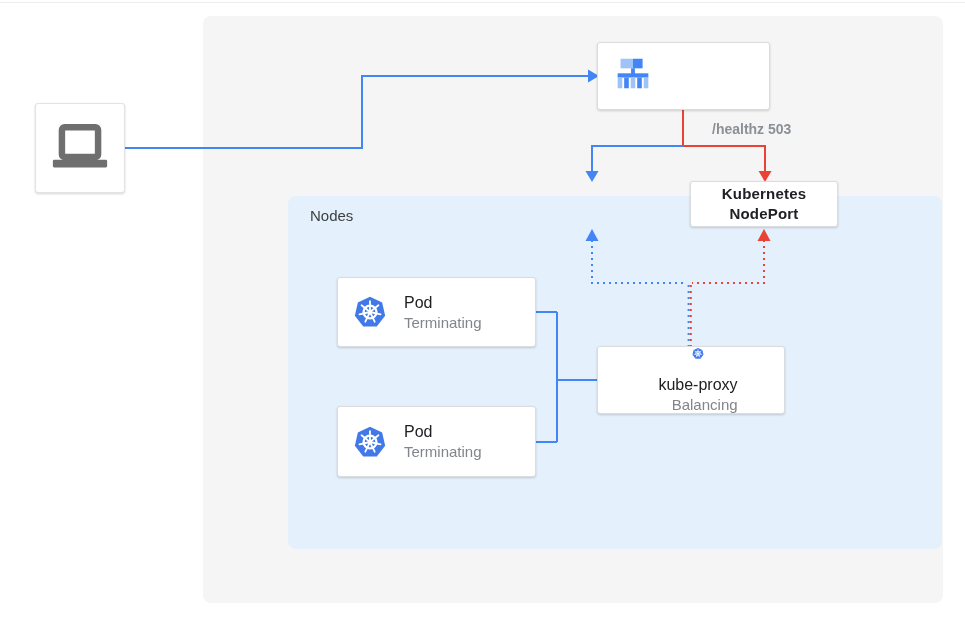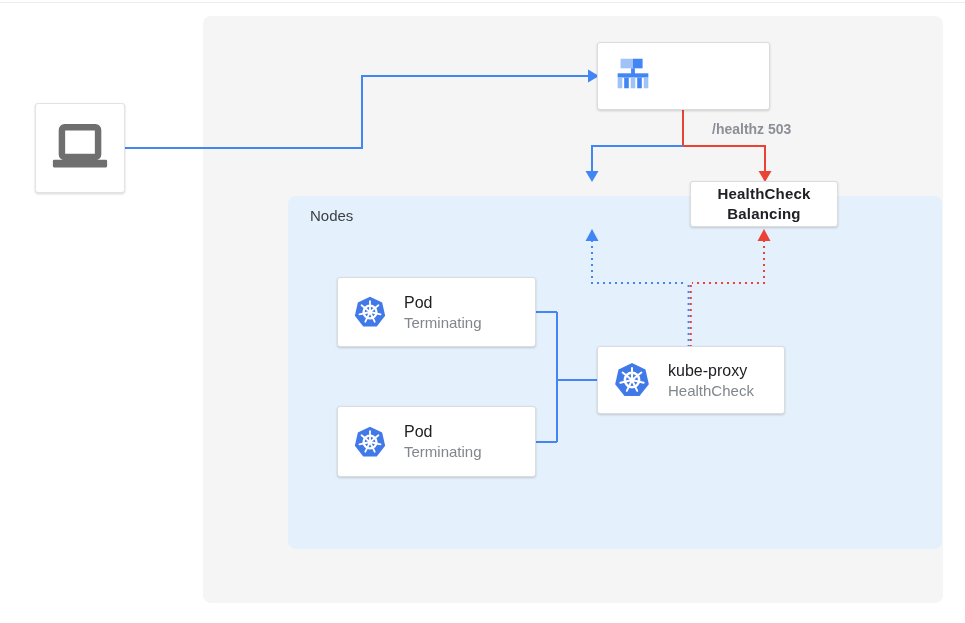--- a/index.html
+++ b/index.html
@@ -26,21 +26,21 @@
         box-sizing:border-box;display:flex;align-items:center;z-index:4;}
   .laptop-card{left:35px;top:103px;width:90px;height:90px;justify-content:center;border-color:#e3e3e3;}
   .clb-card{left:597px;top:42px;width:173px;height:68px;padding-left:12px;gap:14px;}
   .clb-text{font-size:15px;line-height:1.45;color:var(--text-gray);width:92px;}
   .port-card{font-weight:700;font-size:15px;color:var(--text-dark);justify-content:center;text-align:center;letter-spacing:.2px;}
   .nodeport-card{left:518px;top:181px;width:149px;height:44px;}
   .hc-card{left:690px;top:181px;width:148px;height:46px;line-height:1.35;padding:2px 14px;}
   .pod-card{width:199px;height:70px;padding-left:14px;gap:16px;}
   .pod1{left:337px;top:277px;}
   .pod2{left:337px;top:406px;height:71px;}
-  .kp-card{left:597px;top:346px;width:188px;height:68px;padding-left:14px;gap:16px;}
+  .kp-card{left:597px;top:346px;width:188px;height:68px;padding-left:14px;gap:16px;flex-direction:column;}
   .entity-title{font-size:16px;color:var(--text-dark);margin-bottom:2px;}
   .entity-sub{font-size:15px;color:var(--text-subtle);text-align:right;}
   .healthz{position:absolute;left:694px;top:121px;font-size:14px;font-weight:700;color:#8a9096;z-index:4;margin-left:18px;}
   .icon48{width:46px;height:46px;} .icon40{width:40px;height:40px;} .icon36{width:36px;height:36px;}
   .laptop-svg{width:62px;height:52px;}
   .defs{position:absolute;width:0;height:0;}
 </style>
 </head>
 <body>
 
@@ -118,21 +118,21 @@
 
   <div class="card clb-card">
     <svg class="icon48">
         <use href="#clb-icon"></use>
       </svg>
   </div>
 
   <div class="healthz">/healthz 503</div>
 
 
-  <div class="card port-card hc-card">HealthCheck Balancing</div>
+  <div class="card port-card hc-card">Kubernetes NodePort</div>
 
   <div class="card pod-card pod1">
     <svg class="icon36">
         <use href="#k8s"></use>
       </svg>
     <div>
       <div class="entity-title">Pod</div>
       <div class="entity-sub">Terminating</div>
     </div>
   </div>
@@ -146,17 +146,17 @@
       <div class="entity-sub">Terminating</div>
     </div>
   </div>
 
   <div class="card kp-card">
     <svg class="icon40">
         <use href="#k8s"></use>
       </svg>
     <div>
       <div class="entity-title">kube-proxy</div>
-      <div class="entity-sub">HealthCheck</div>
+      <div class="entity-sub">Balancing</div>
     </div>
   </div>
 
 </div>
 
 </body></html>

